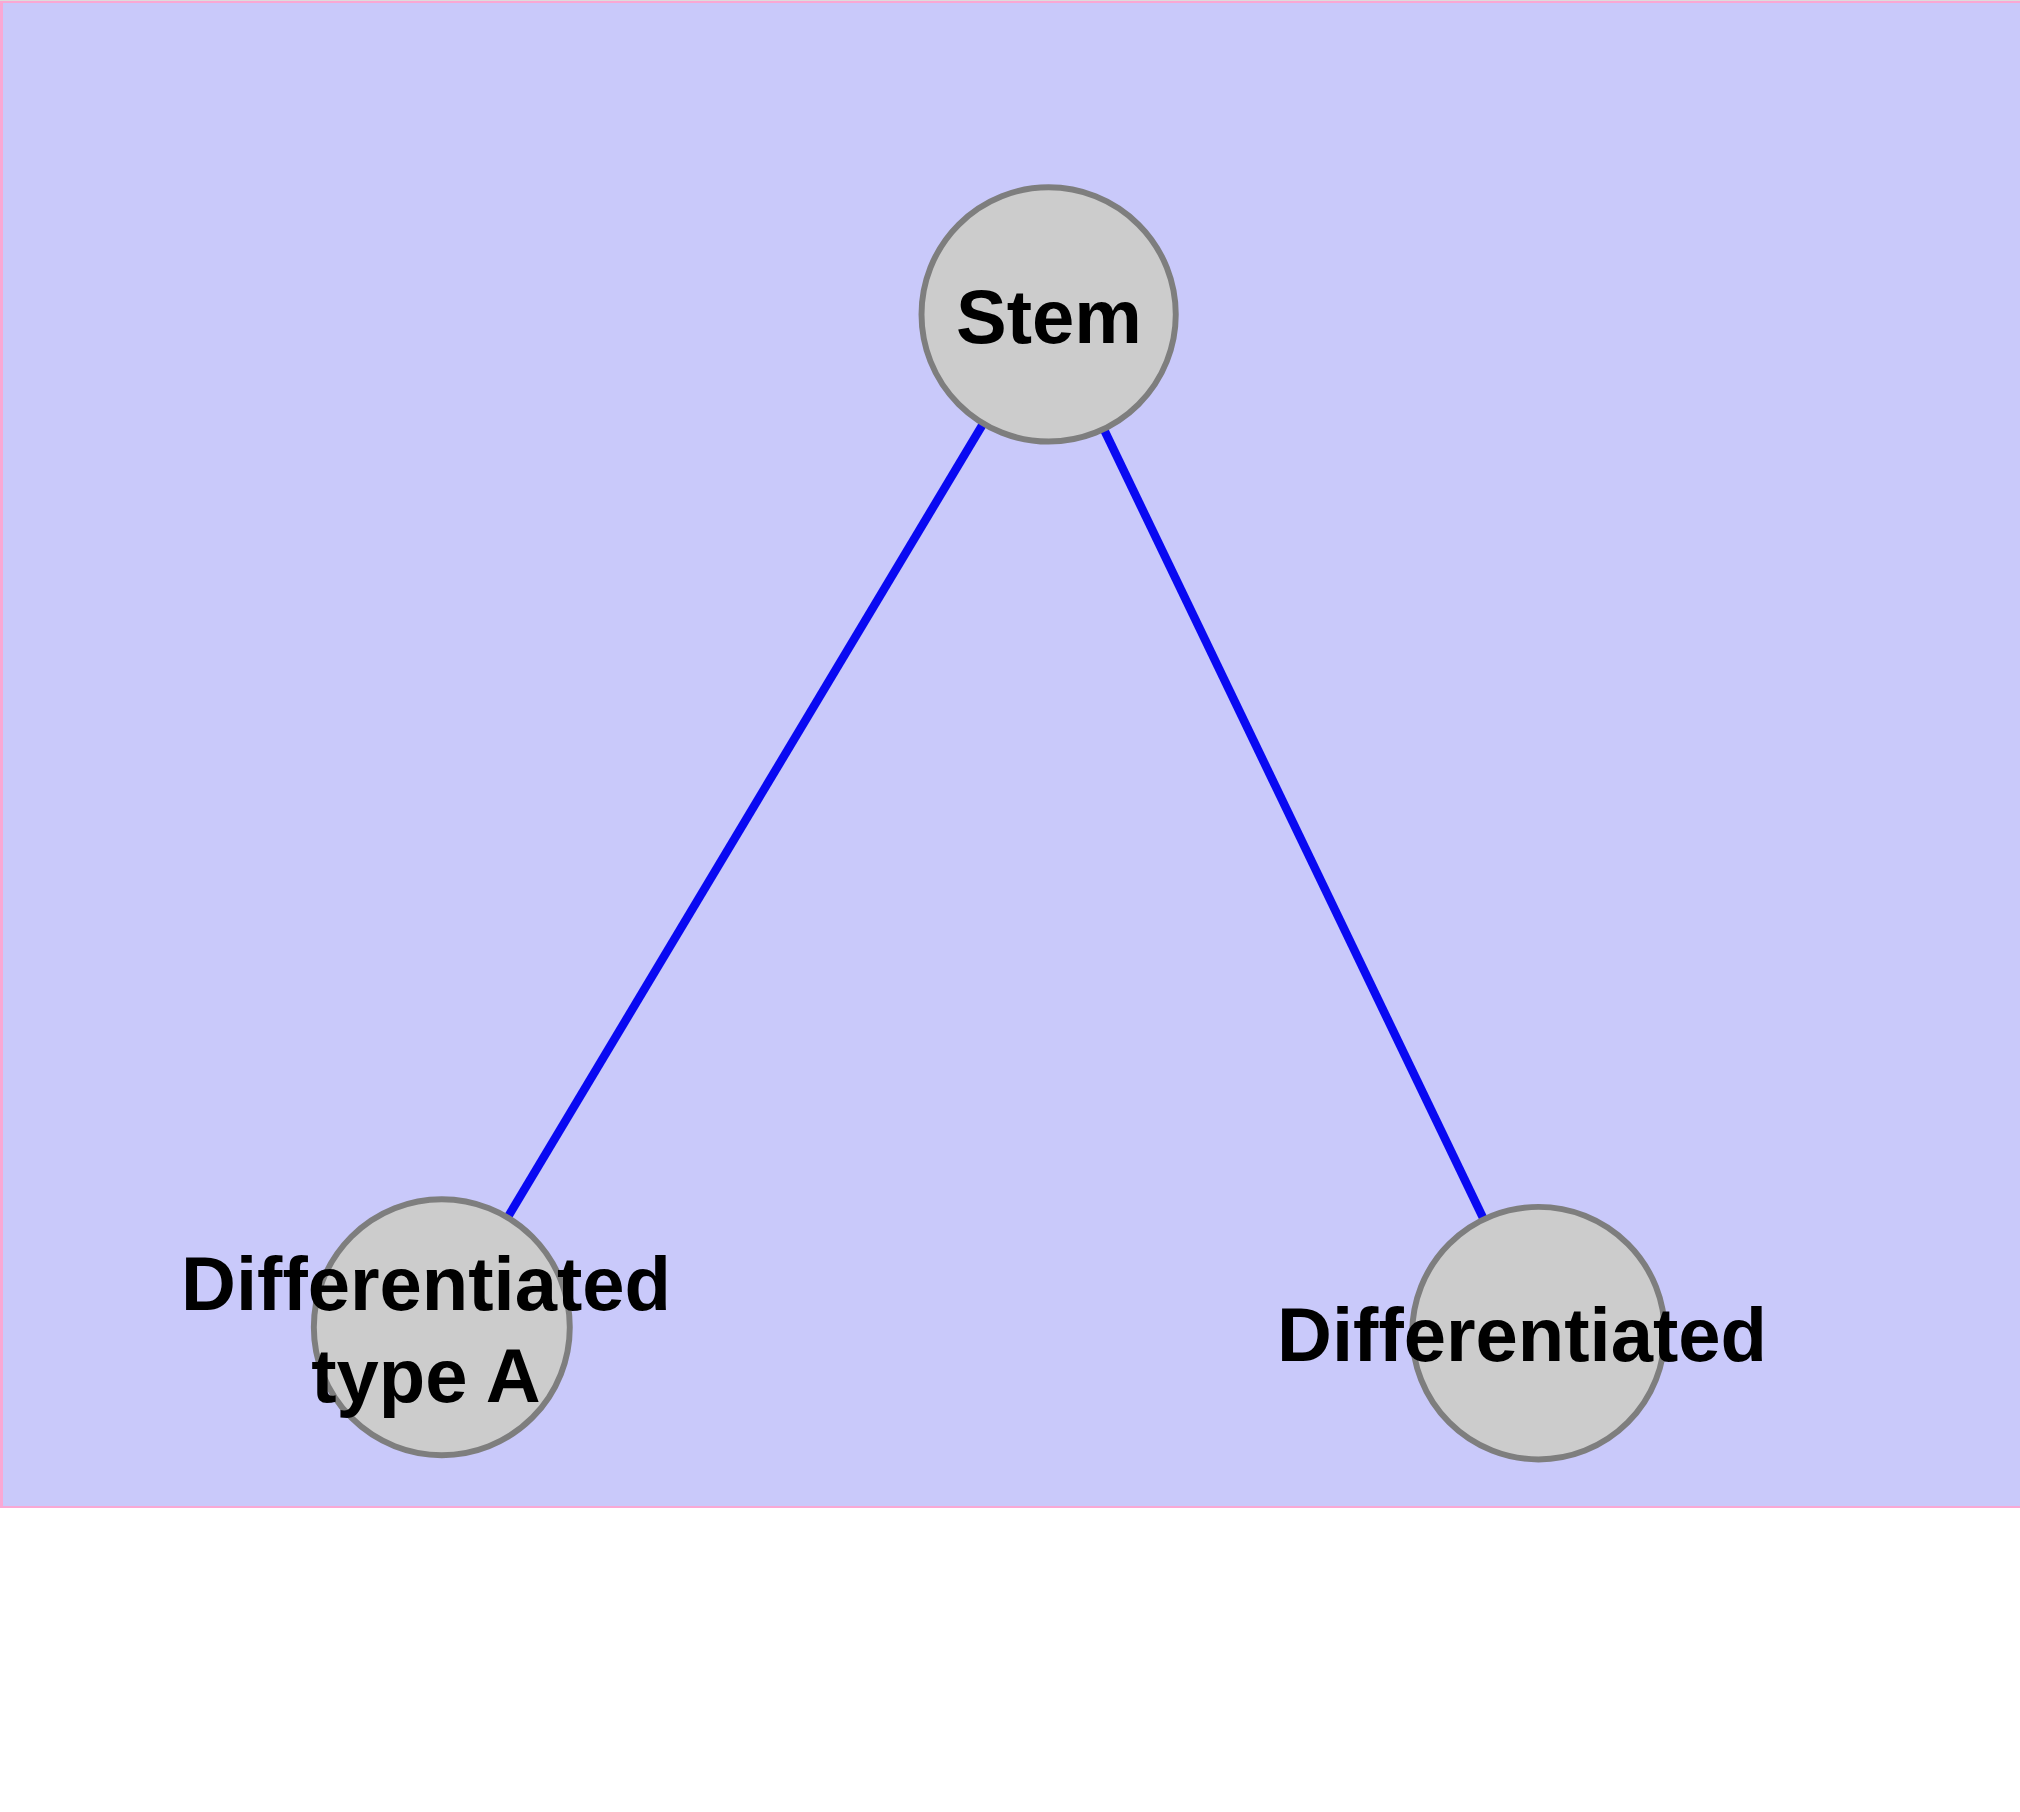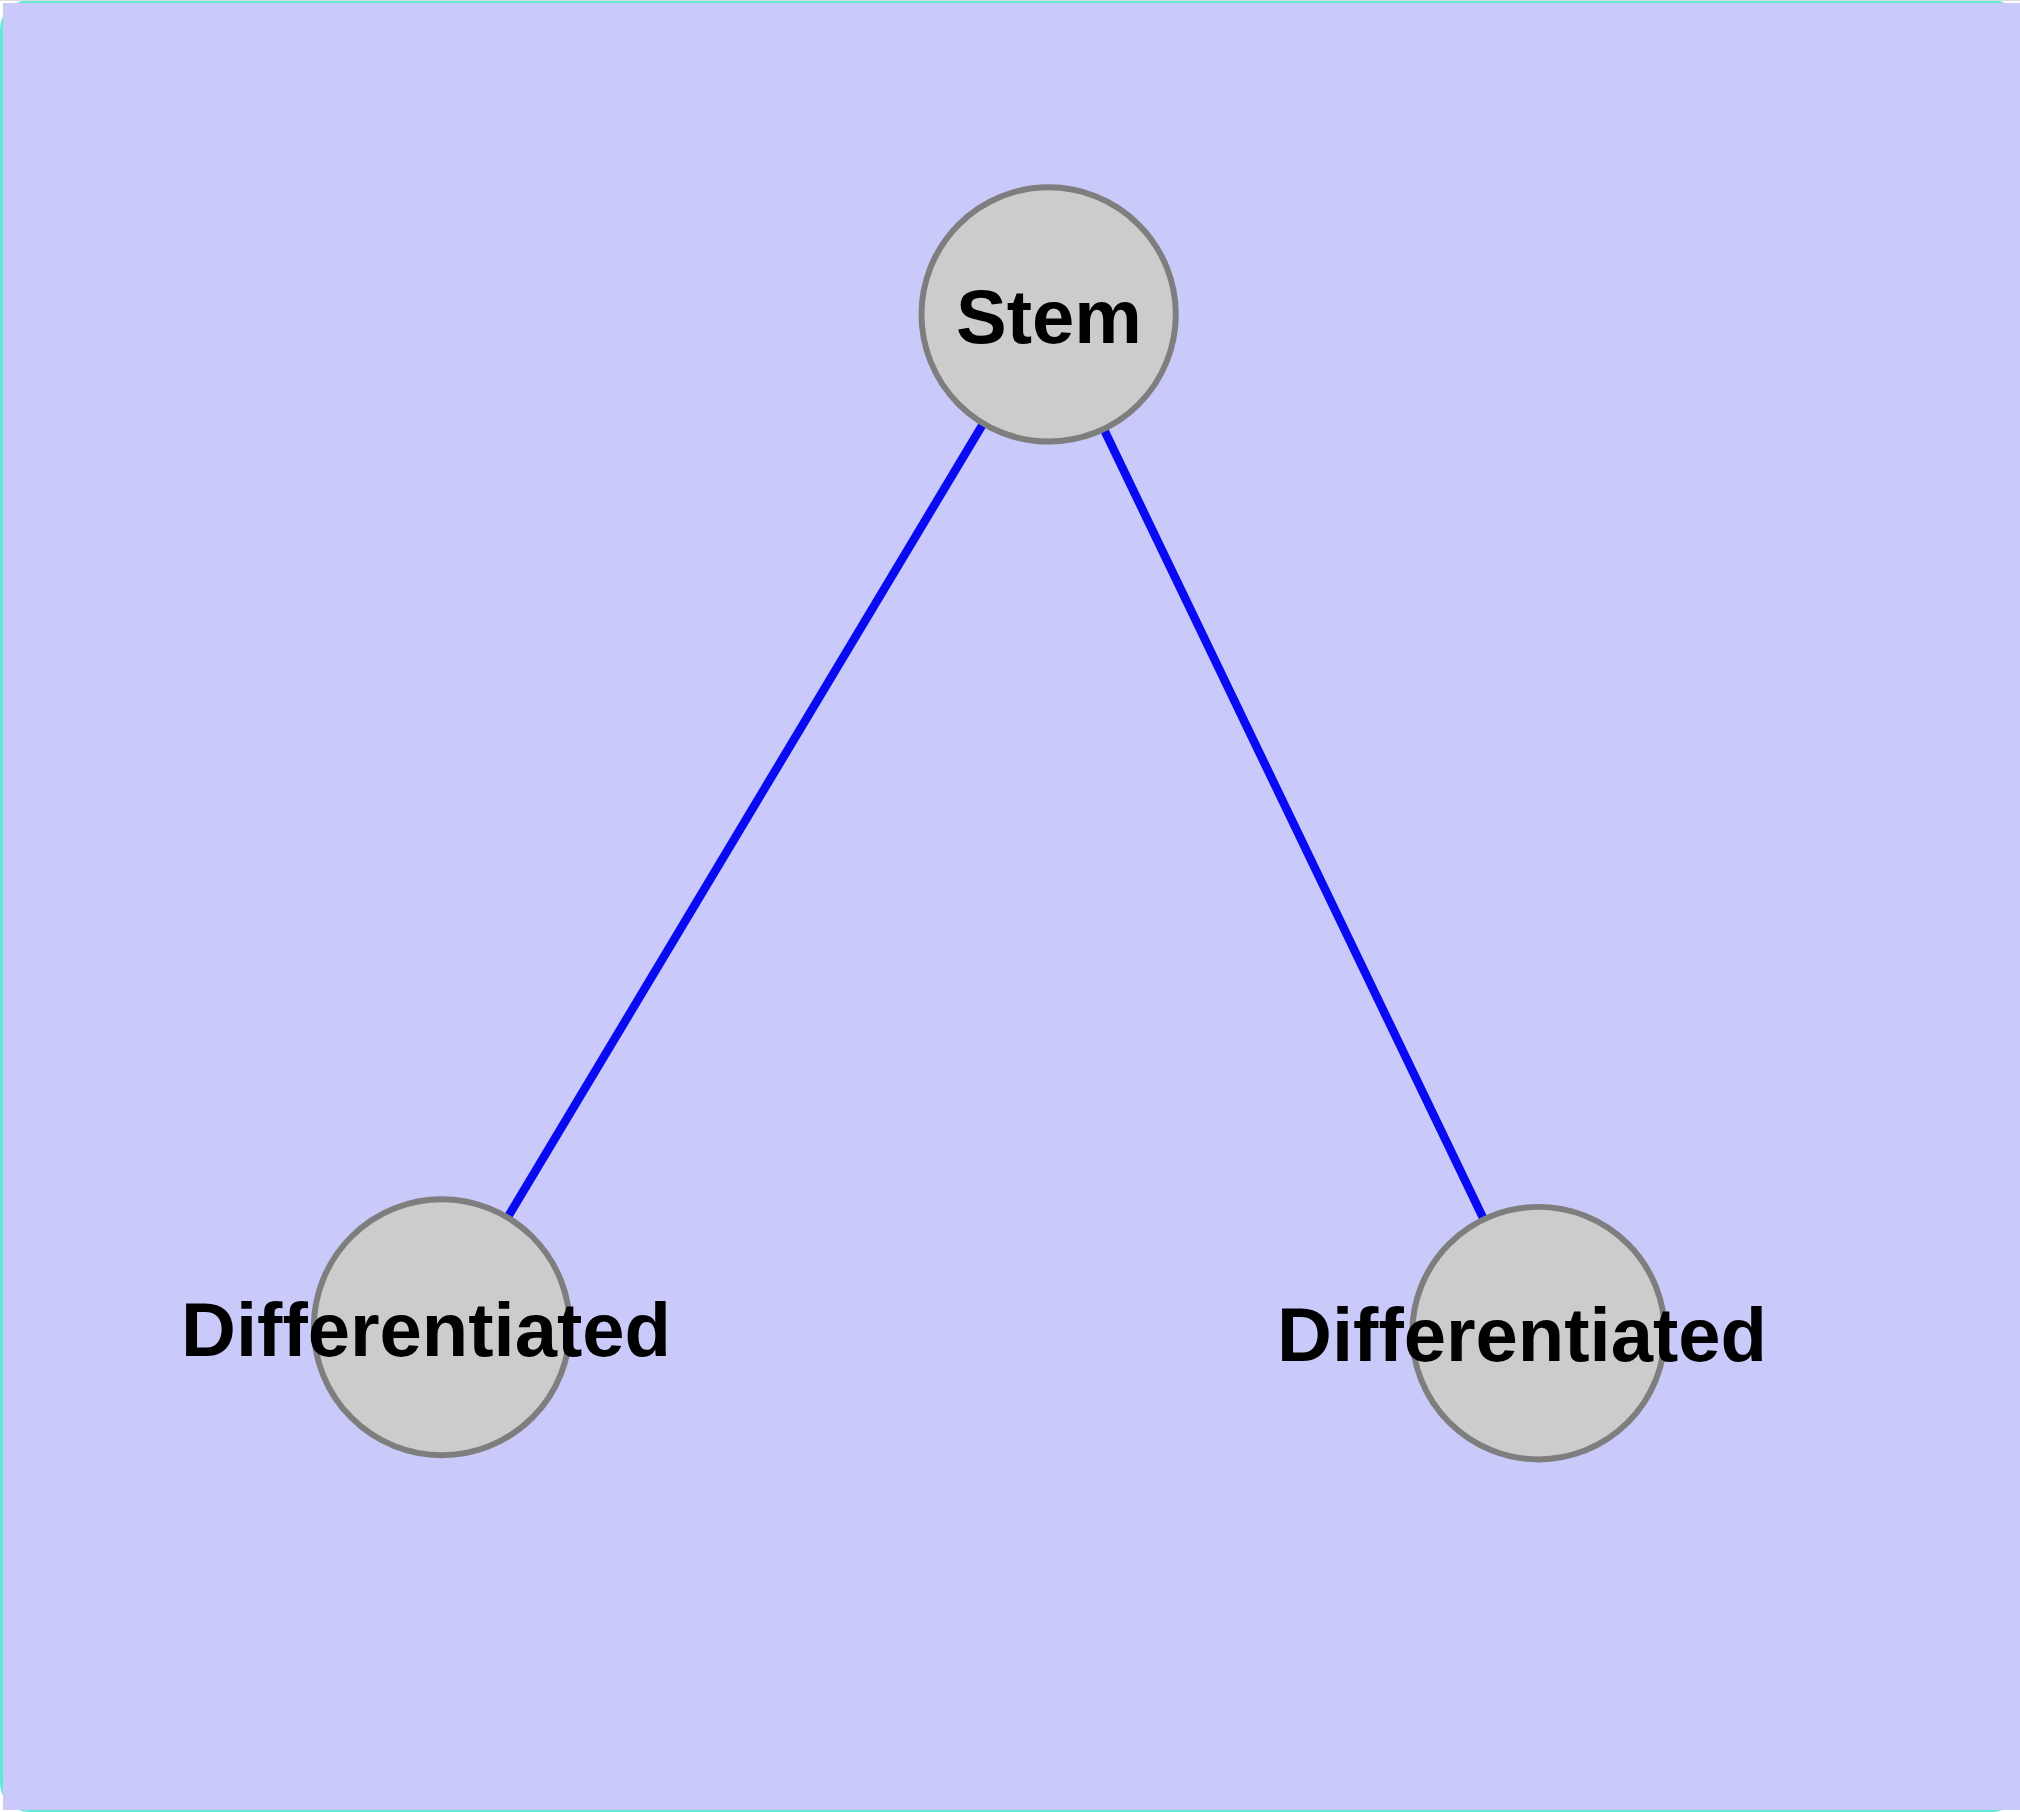--- a/index.html
+++ b/index.html
@@ -6,23 +6,22 @@
     margin: 0;
     padding: 0;
     width: 2021px;
     height: 1812px;
     overflow: hidden;
     font-family: "Liberation Sans", sans-serif;
   }
   .frame {
     position: relative;
     width: 2021px;
-    height: 1812px;
-    background: #5eead4;
-    border-radius: 29px;
+    height: 1508px;
+    background: #f9a8d4;
   }
   .frame::before {
     content: "";
     position: absolute;
     left: 0; top: 0; right: 0;
     height: 0.8px;
     background: #dcdcdc;
     z-index: 3;
   }
   .canvas {
@@ -81,19 +80,20 @@
     <circle class="node" cx="521" cy="1566" r="151" fill="#fafa00" stroke="#7e7e7e" stroke-width="7"></circle>
     <circle class="node" cx="1815" cy="1573" r="149" fill="#e49b28" stroke="#7e7e7e" stroke-width="7"></circle>
   </svg>
 
   <div class="node-label" style="left: 1049px; top: 317px; color: rgb(0, 0, 0);">
     <span class="line">Stem</span>
   </div>
 
   <div class="node-label" style="left: 426px; top: 1330px; color: rgb(0, 0, 0);">
     <span class="line">Differentiated</span>
+    <span class="line">type A</span>
   </div>
 
   <div class="node-label" style="left: 1522px; top: 1335px; color: rgb(0, 0, 0);">
     <span class="line">Differentiated</span>
   </div>
 </div>
 
 
 </body></html>

